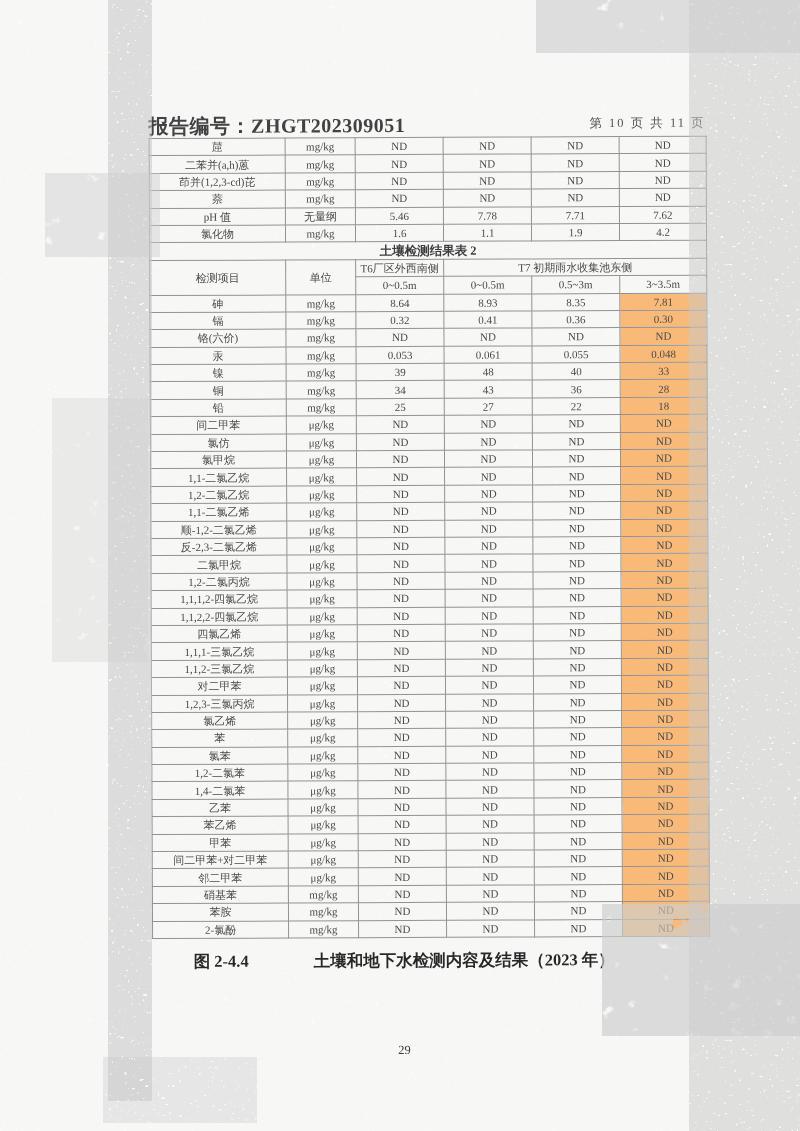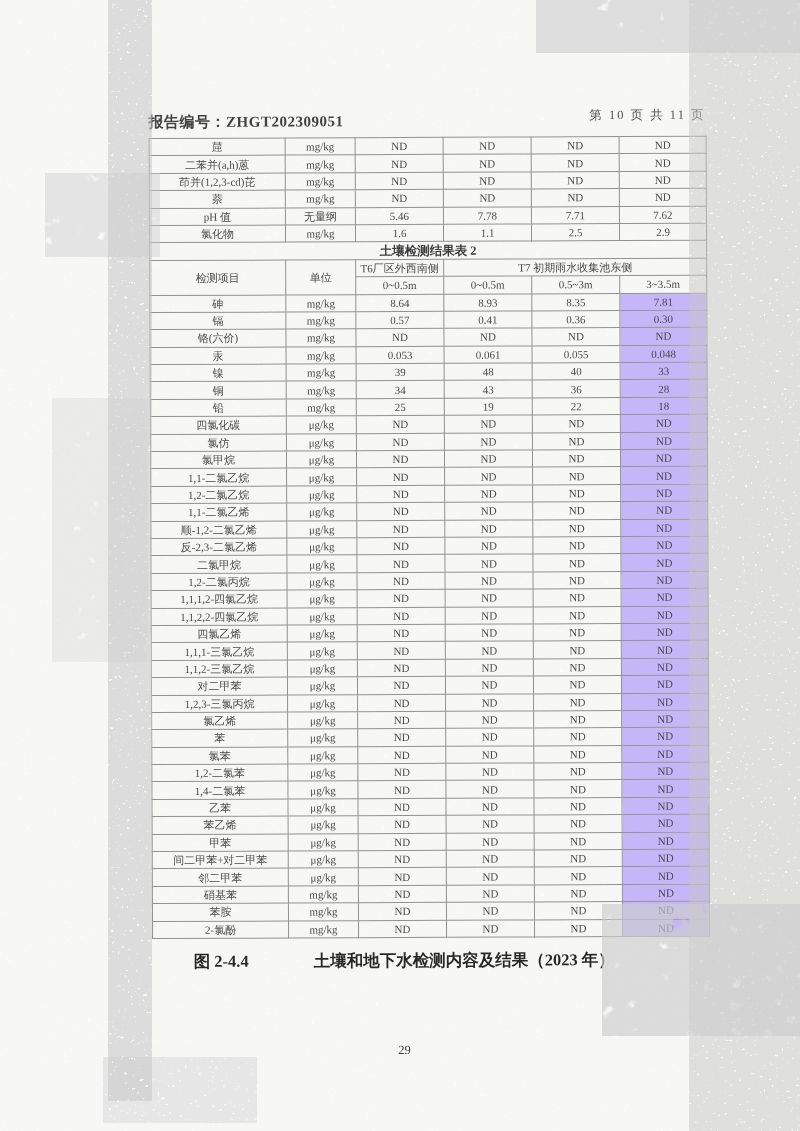--- a/index.html
+++ b/index.html
@@ -8,36 +8,36 @@
     background:#fbfbfa;
     font-family:"Liberation Serif","DejaVu Serif",serif;
     color:#3d3d3d;
   }
   .sheet{position:absolute;inset:0;}
   .content{position:absolute;left:0;top:0;width:800px;transform:rotate(-0.25deg);}
   .hdr-line{
     position:absolute;left:148px;top:112px;width:557px;
     display:flex;justify-content:space-between;align-items:flex-end;
   }
-  .report-no{font-weight:bold;font-size:15px;color:#3a3a3a;letter-spacing:.5px;text-align:center;}
+  .report-no{font-weight:bold;font-size:20px;color:#3a3a3a;letter-spacing:.5px;text-align:center;}
   .page-info{font-size:12.5px;color:#4a4a4a;letter-spacing:2px;transform:translateY(-6px);margin-left:36px;}
   table.results{
     position:absolute;left:148px;top:137px;width:557px;
     border-collapse:collapse;table-layout:fixed;
     font-size:11px;color:#424242;
   }
   table.results td{
     border:1px solid #8f8f8f;
     height:16.4px;line-height:12px;
     text-align:center;vertical-align:middle;
     padding:0 2px;overflow:hidden;white-space:nowrap;
   }
   td.section-title{font-weight:bold;font-size:12.5px;color:#333;}
   .grp-hdr td{font-size:11px;color:#3e3e3e;}
-  tbody[data-rows="table2.rows"] td:last-child{background:#c4b5fd;}
+  tbody[data-rows="table2.rows"] td:last-child{background:#fdba74;}
   .cap{
     position:absolute;left:0;top:950px;width:800px;
     text-align:center;font-weight:bold;font-size:16.5px;color:#1d1d1d;
   }
   .cap .fig-no{margin-right:65px;}
   .pgnum{
     position:absolute;left:0;top:1043px;width:800px;
     text-align:center;font-size:12.5px;color:#333;
   }
   .noise-layer{position:absolute;inset:0;pointer-events:none;}
@@ -102,22 +102,22 @@
             <td>5.46</td>
             <td>7.78</td>
             <td>7.71</td>
             <td>7.62</td>
           </tr>
           <tr>
             <td>氯化物</td>
             <td>mg/kg</td>
             <td>1.6</td>
             <td>1.1</td>
-            <td>2.5</td>
-            <td>2.9</td>
+            <td>1.9</td>
+            <td>4.2</td>
           </tr>
         </tbody>
       <tbody>
         <tr>
           <td colspan="6" class="section-title">土壤检测结果表 2</td>
         </tr>
         <tr class="grp-hdr">
           <td rowspan="2">检测项目</td>
           <td rowspan="2">单位</td>
           <td>T6厂区外西南侧</td>
@@ -135,21 +135,21 @@
             <td>砷</td>
             <td>mg/kg</td>
             <td>8.64</td>
             <td>8.93</td>
             <td>8.35</td>
             <td>7.81</td>
           </tr>
           <tr>
             <td>镉</td>
             <td>mg/kg</td>
-            <td>0.57</td>
+            <td>0.32</td>
             <td>0.41</td>
             <td>0.36</td>
             <td>0.30</td>
           </tr>
           <tr>
             <td>铬(六价)</td>
             <td>mg/kg</td>
             <td>ND</td>
             <td>ND</td>
             <td>ND</td>
@@ -176,26 +176,26 @@
             <td>mg/kg</td>
             <td>34</td>
             <td>43</td>
             <td>36</td>
             <td>28</td>
           </tr>
           <tr>
             <td>铅</td>
             <td>mg/kg</td>
             <td>25</td>
-            <td>19</td>
+            <td>27</td>
             <td>22</td>
             <td>18</td>
           </tr>
           <tr>
-            <td>四氯化碳</td>
+            <td>间二甲苯</td>
             <td>μg/kg</td>
             <td>ND</td>
             <td>ND</td>
             <td>ND</td>
             <td>ND</td>
           </tr>
           <tr>
             <td>氯仿</td>
             <td>μg/kg</td>
             <td>ND</td>

